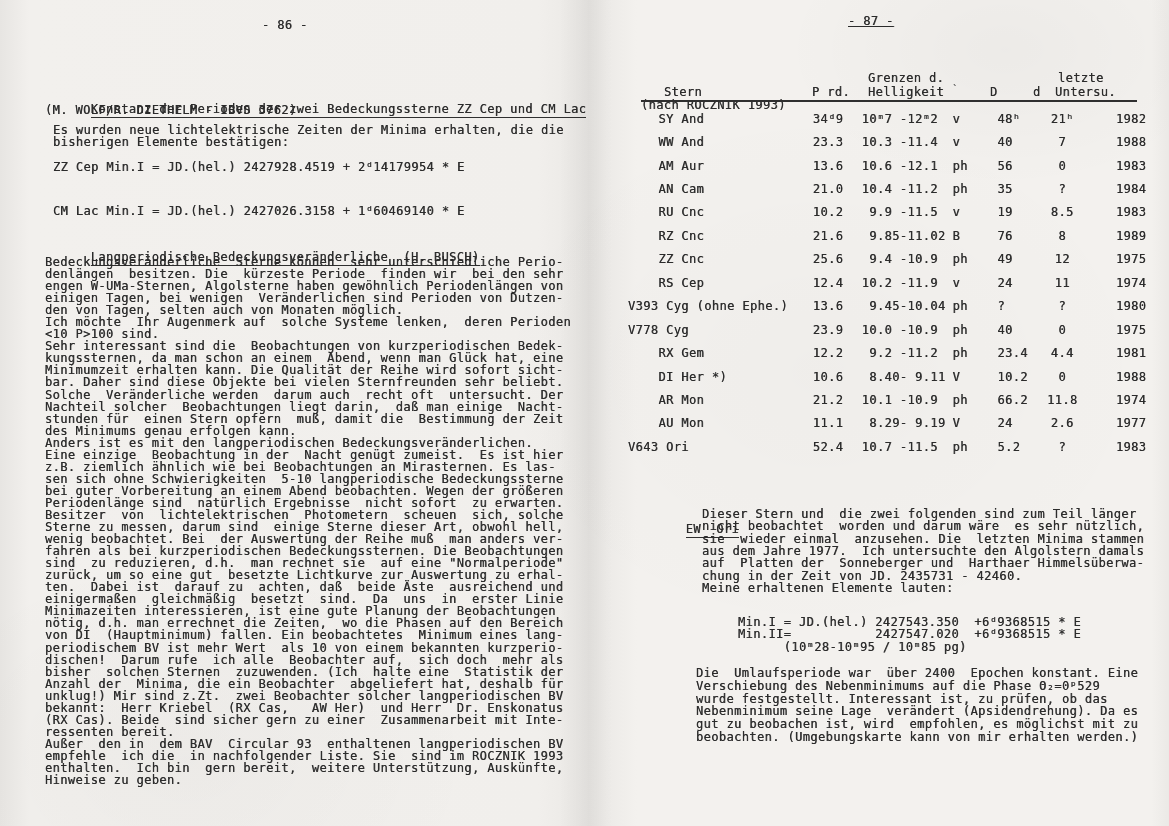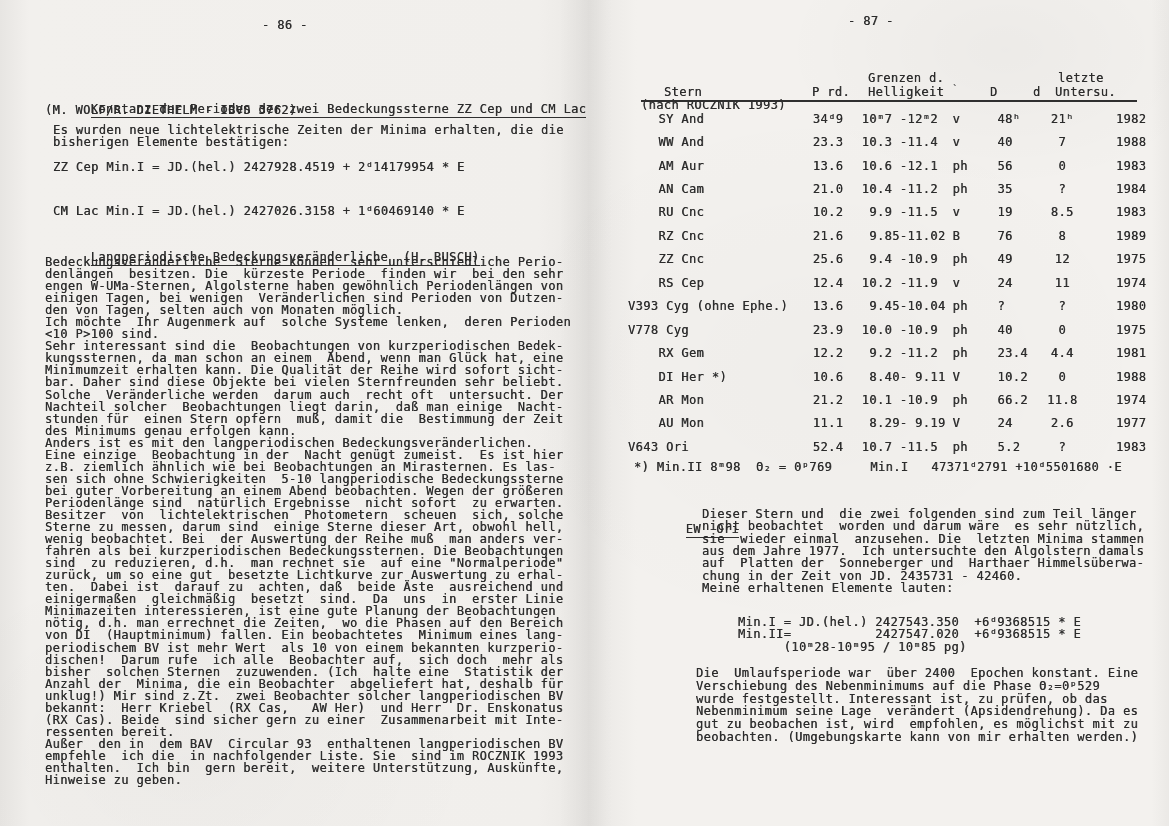--- a/index.html
+++ b/index.html
@@ -70,21 +70,21 @@
     <div class="mono" style="left:45px; top:236px;">
       <span class="u it">Langperiodische Bedeckungsveränderliche  (H. BUSCH)</span>
     </div>
 
     <div class="mono lines lh-body" style="left:45px; top:256px;"><div class="line">Bedeckungsveränderliche  Sterne können  sehr unterschiedliche Perio-</div><div class="line">denlängen  besitzen. Die  kürzeste Periode  finden wir  bei den sehr</div><div class="line">engen W-UMa-Sternen, Algolsterne haben gewöhnlich Periodenlängen von</div><div class="line">einigen Tagen, bei wenigen  Veränderlichen sind Perioden von Dutzen-</div><div class="line">den von Tagen, selten auch von Monaten möglich.</div><div class="line">Ich möchte  Ihr Augenmerk auf  solche Systeme lenken,  deren Perioden</div><div class="line">&lt;10 P&gt;100 sind.</div><div class="line">Sehr interessant sind die  Beobachtungen von kurzperiodischen Bedek-</div><div class="line">kungssternen, da man schon an einem  Abend, wenn man Glück hat, eine</div><div class="line">Minimumzeit erhalten kann. Die Qualität der Reihe wird sofort sicht-</div><div class="line">bar. Daher sind diese Objekte bei vielen Sternfreunden sehr beliebt.</div><div class="line">Solche  Veränderliche werden  darum auch  recht oft  untersucht. Der</div><div class="line">Nachteil solcher  Beobachtungen liegt darin,  daß man einige  Nacht-</div><div class="line">stunden für  einen Stern opfern  muß, damit die  Bestimmung der Zeit</div><div class="line">des Minimums genau erfolgen kann.</div><div class="line">Anders ist es mit den langperiodischen Bedeckungsveränderlichen.</div><div class="line">Eine einzige  Beobachtung in der  Nacht genügt zumeist.  Es ist hier</div><div class="line">z.B. ziemlich ähnlich wie bei Beobachtungen an Mirasternen. Es las-</div><div class="line">sen sich ohne Schwierigkeiten  5-10 langperiodische Bedeckungssterne</div><div class="line">bei guter Vorbereitung an einem Abend beobachten. Wegen der größeren</div><div class="line">Periodenlänge sind  natürlich Ergebnisse  nicht sofort  zu erwarten.</div><div class="line">Besitzer  von  lichtelektrischen  Photometern  scheuen  sich, solche</div><div class="line">Sterne zu messen, darum sind  einige Sterne dieser Art, obwohl hell,</div><div class="line">wenig beobachtet. Bei  der Auswertung der Reihe muß  man anders ver-</div><div class="line">fahren als bei kurzperiodischen Bedeckungssternen. Die Beobachtungen</div><div class="line">sind  zu reduzieren, d.h.  man rechnet sie  auf eine "Normalperiode"</div><div class="line">zurück, um so eine gut  besetzte Lichtkurve zur Auswertung zu erhal-</div><div class="line">ten.  Dabei ist  darauf zu  achten, daß  beide Äste  ausreichend und</div><div class="line">einigermaßen  gleichmäßig  besetzt  sind.  Da  uns  in  erster Linie</div><div class="line">Minimazeiten interessieren, ist eine gute Planung der Beobachtungen</div><div class="line">nötig, d.h. man errechnet die Zeiten,  wo die Phasen auf den Bereich</div><div class="line">von DI  (Hauptminimum) fallen. Ein beobachtetes  Minimum eines lang-</div><div class="line">periodischem BV ist mehr Wert  als 10 von einem bekannten kurzperio-</div><div class="line">dischen!  Darum rufe  ich alle  Beobachter auf,  sich doch  mehr als</div><div class="line">bisher  solchen Sternen  zuzuwenden. (Ich  halte eine  Statistik der</div><div class="line">Anzahl der  Minima, die ein Beobachter  abgeliefert hat, deshalb für</div><div class="line">unklug!) Mir sind z.Zt.  zwei Beobachter solcher langperiodischen BV</div><div class="line">bekannt:  Herr Kriebel  (RX Cas,   AW Her)  und Herr  Dr. Enskonatus</div><div class="line">(RX Cas). Beide  sind sicher gern zu einer  Zusammenarbeit mit Inte-</div><div class="line">ressenten bereit.</div><div class="line">Außer  den in  dem BAV  Circular 93  enthaltenen langperiodischen BV</div><div class="line">empfehle  ich die  in nachfolgender Liste. Sie  sind im ROCZNIK 1993</div><div class="line">enthalten.  Ich bin  gern bereit,  weitere Unterstützung, Auskünfte,</div><div class="line">Hinweise zu geben.</div></div>
   </div>
 
   <div class="fold"></div>
 
   <div>
-    <div class="mono" style="left:848px; top:14px;">- 87 -</div>
+    <div class="mono" style="left:848px; top:14px;text-decoration:underline;">- 87 -</div>
 
     <div class="mono" style="left:641px; top:71px;margin-top:27px;">(nach ROCZNIK 1993)</div>
     <div class="mono" style="left:664px; top:85px;">Stern</div>
     <div class="mono" style="left:812px; top:85px;">P rd.</div>
     <div class="mono" style="left:868px; top:71px;">Grenzen d.</div>
     <div class="mono" style="left:868px; top:85px;">Helligkeit</div>
     <div class="mono mark" style="left:952px; top:84px;">`</div>
     <div class="mono" style="left:990px; top:85px;">D</div>
     <div class="mono" style="left:1033px; top:85px;">d</div>
     <div class="mono" style="left:1058px; top:71px;">letzte</div>
@@ -224,21 +224,21 @@
             <td class="c1">52.4</td>
             <td class="c2">10.7 -11.5</td>
             <td class="c3">ph</td>
             <td class="c4">5.2</td>
             <td class="c5">?</td>
             <td class="c6">1983</td>
           </tr>
         </tbody>
     </table>
 
-    <div class="mono lines" style="left:634px; top:461px; line-height:12.4px;"><div class="line">*) Min.II 8ᵐ98  Θ₂ = 0ᵖ769     Min.I   47371ᵈ2791 +10ᵈ5501680 ·E</div></div>
+    <div class="mono lines" style="left:634px; top:461px; line-height:12.4px;"></div>
 
     <div class="mono" style="left:640px; top:508px;">
       <span class="u">EW  Ori</span>
     </div>
     <div class="mono lines lh-wide" style="left:702px; top:508px;"><div class="line">Dieser Stern und  die zwei folgenden sind zum Teil länger</div><div class="line">nicht beobachtet  worden und darum wäre  es sehr nützlich,</div><div class="line">sie  wieder einmal  anzusehen. Die  letzten Minima stammen</div><div class="line">aus dem Jahre 1977.  Ich untersuchte den Algolstern damals</div><div class="line">auf  Platten der  Sonneberger und  Harthaer Himmelsüberwa-</div><div class="line">chung in der Zeit von JD. 2435731 - 42460.</div><div class="line">Meine erhaltenen Elemente lauten:</div></div>
     <div class="mono lines lh-wide" style="left:738px; top:616px;"><div class="line">Min.I = JD.(hel.) 2427543.350  +6ᵈ9368515 * E</div><div class="line">Min.II=           2427547.020  +6ᵈ9368515 * E</div><div class="line">      (10ᵐ28-10ᵐ95 / 10ᵐ85 pg)</div></div>
     <div class="mono lines lh-close" style="left:696px; top:667px;"><div class="line">Die  Umlaufsperiode war  über 2400  Epochen konstant. Eine</div><div class="line">Verschiebung des Nebenminimums auf die Phase Θ₂=0ᵖ529</div><div class="line">wurde festgestellt. Interessant ist, zu prüfen, ob das</div><div class="line">Nebenminimum seine Lage  verändert (Apsidendrehung). Da es</div><div class="line">gut zu beobachen ist, wird  empfohlen, es möglichst mit zu</div><div class="line">beobachten. (Umgebungskarte kann von mir erhalten werden.)</div></div>
   </div>
 
 </div>

